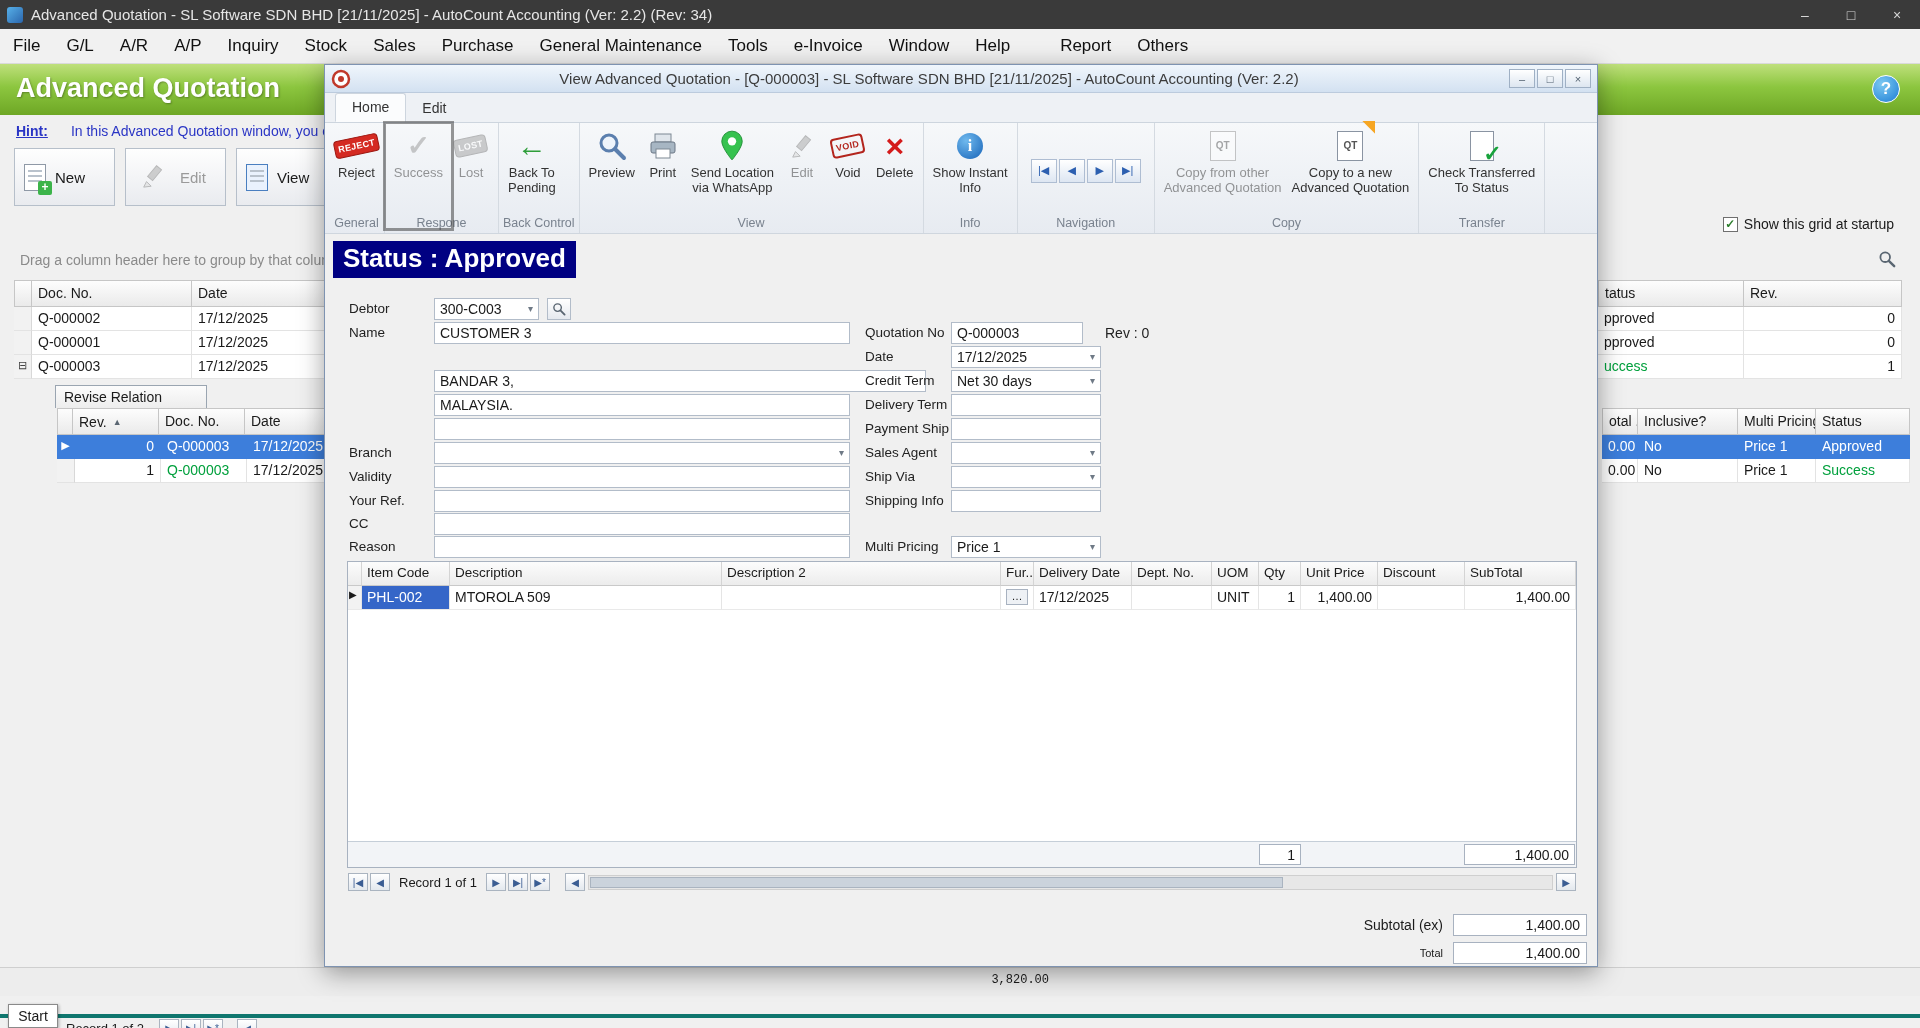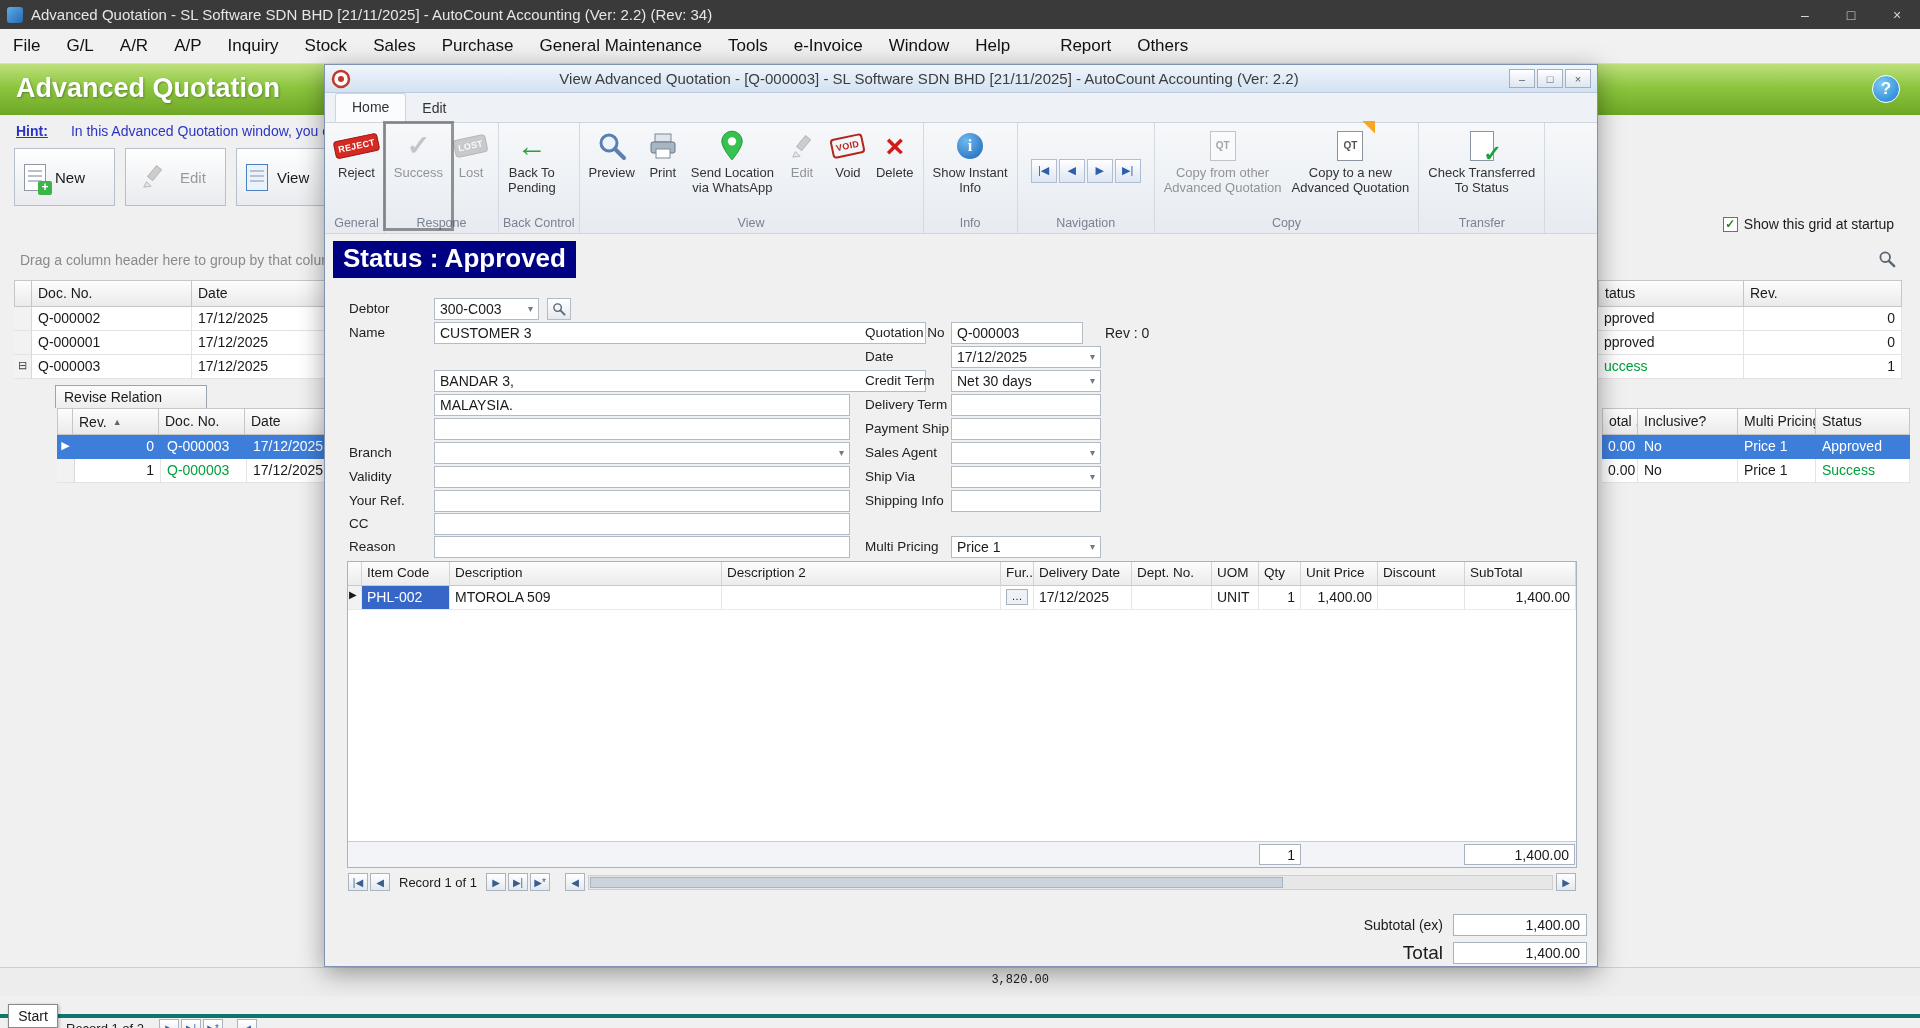--- a/index.html
+++ b/index.html
@@ -484,21 +484,21 @@
       </div>
       <div class="lookup-btn">
         <svg width="14" height="14" viewBox="0 0 30 30">
             <circle cx="12" cy="12" r="8" fill="none" stroke="#5a6672" stroke-width="3"></circle>
             <line x1="18" y1="18" x2="27" y2="27" stroke="#5a6672" stroke-width="4" stroke-linecap="round"></line>
           </svg>
       </div>
     </div>
     <div class="frow lrow" style="left:24px; top:256px;">
       <label>Name</label>
-      <div class="inp" style="width:492px">
+      <div class="inp" style="width:416px">
           <span>CUSTOMER 3</span>
         </div>
     </div>
     <div class="frow lrow" style="left:24px; top:304px;">
       <label></label>
       <div class="inp" style="width:492px">
           <span>BANDAR 3,</span>
         </div>
     </div>
     <div class="frow lrow" style="left:24px; top:328px;">
@@ -655,19 +655,19 @@
           <div class="thumb"></div>
         </div>
       <span class="nbtn">▶</span>
     </div>
 
     <div class="trow" style="left:918px; top:848px;">
       <div class="tlabel">Subtotal (ex)</div>
       <div class="tbox">1,400.00</div>
     </div>
     <div class="trow" style="left:918px; top:876px;">
-      <div class="tlabel" style="font-size:19px;">Total</div>
+      <div class="tlabel" style="font-size:11px;">Total</div>
       <div class="tbox">1,400.00</div>
     </div>
 
   </div>
 
 </div>
 
 </body></html>

